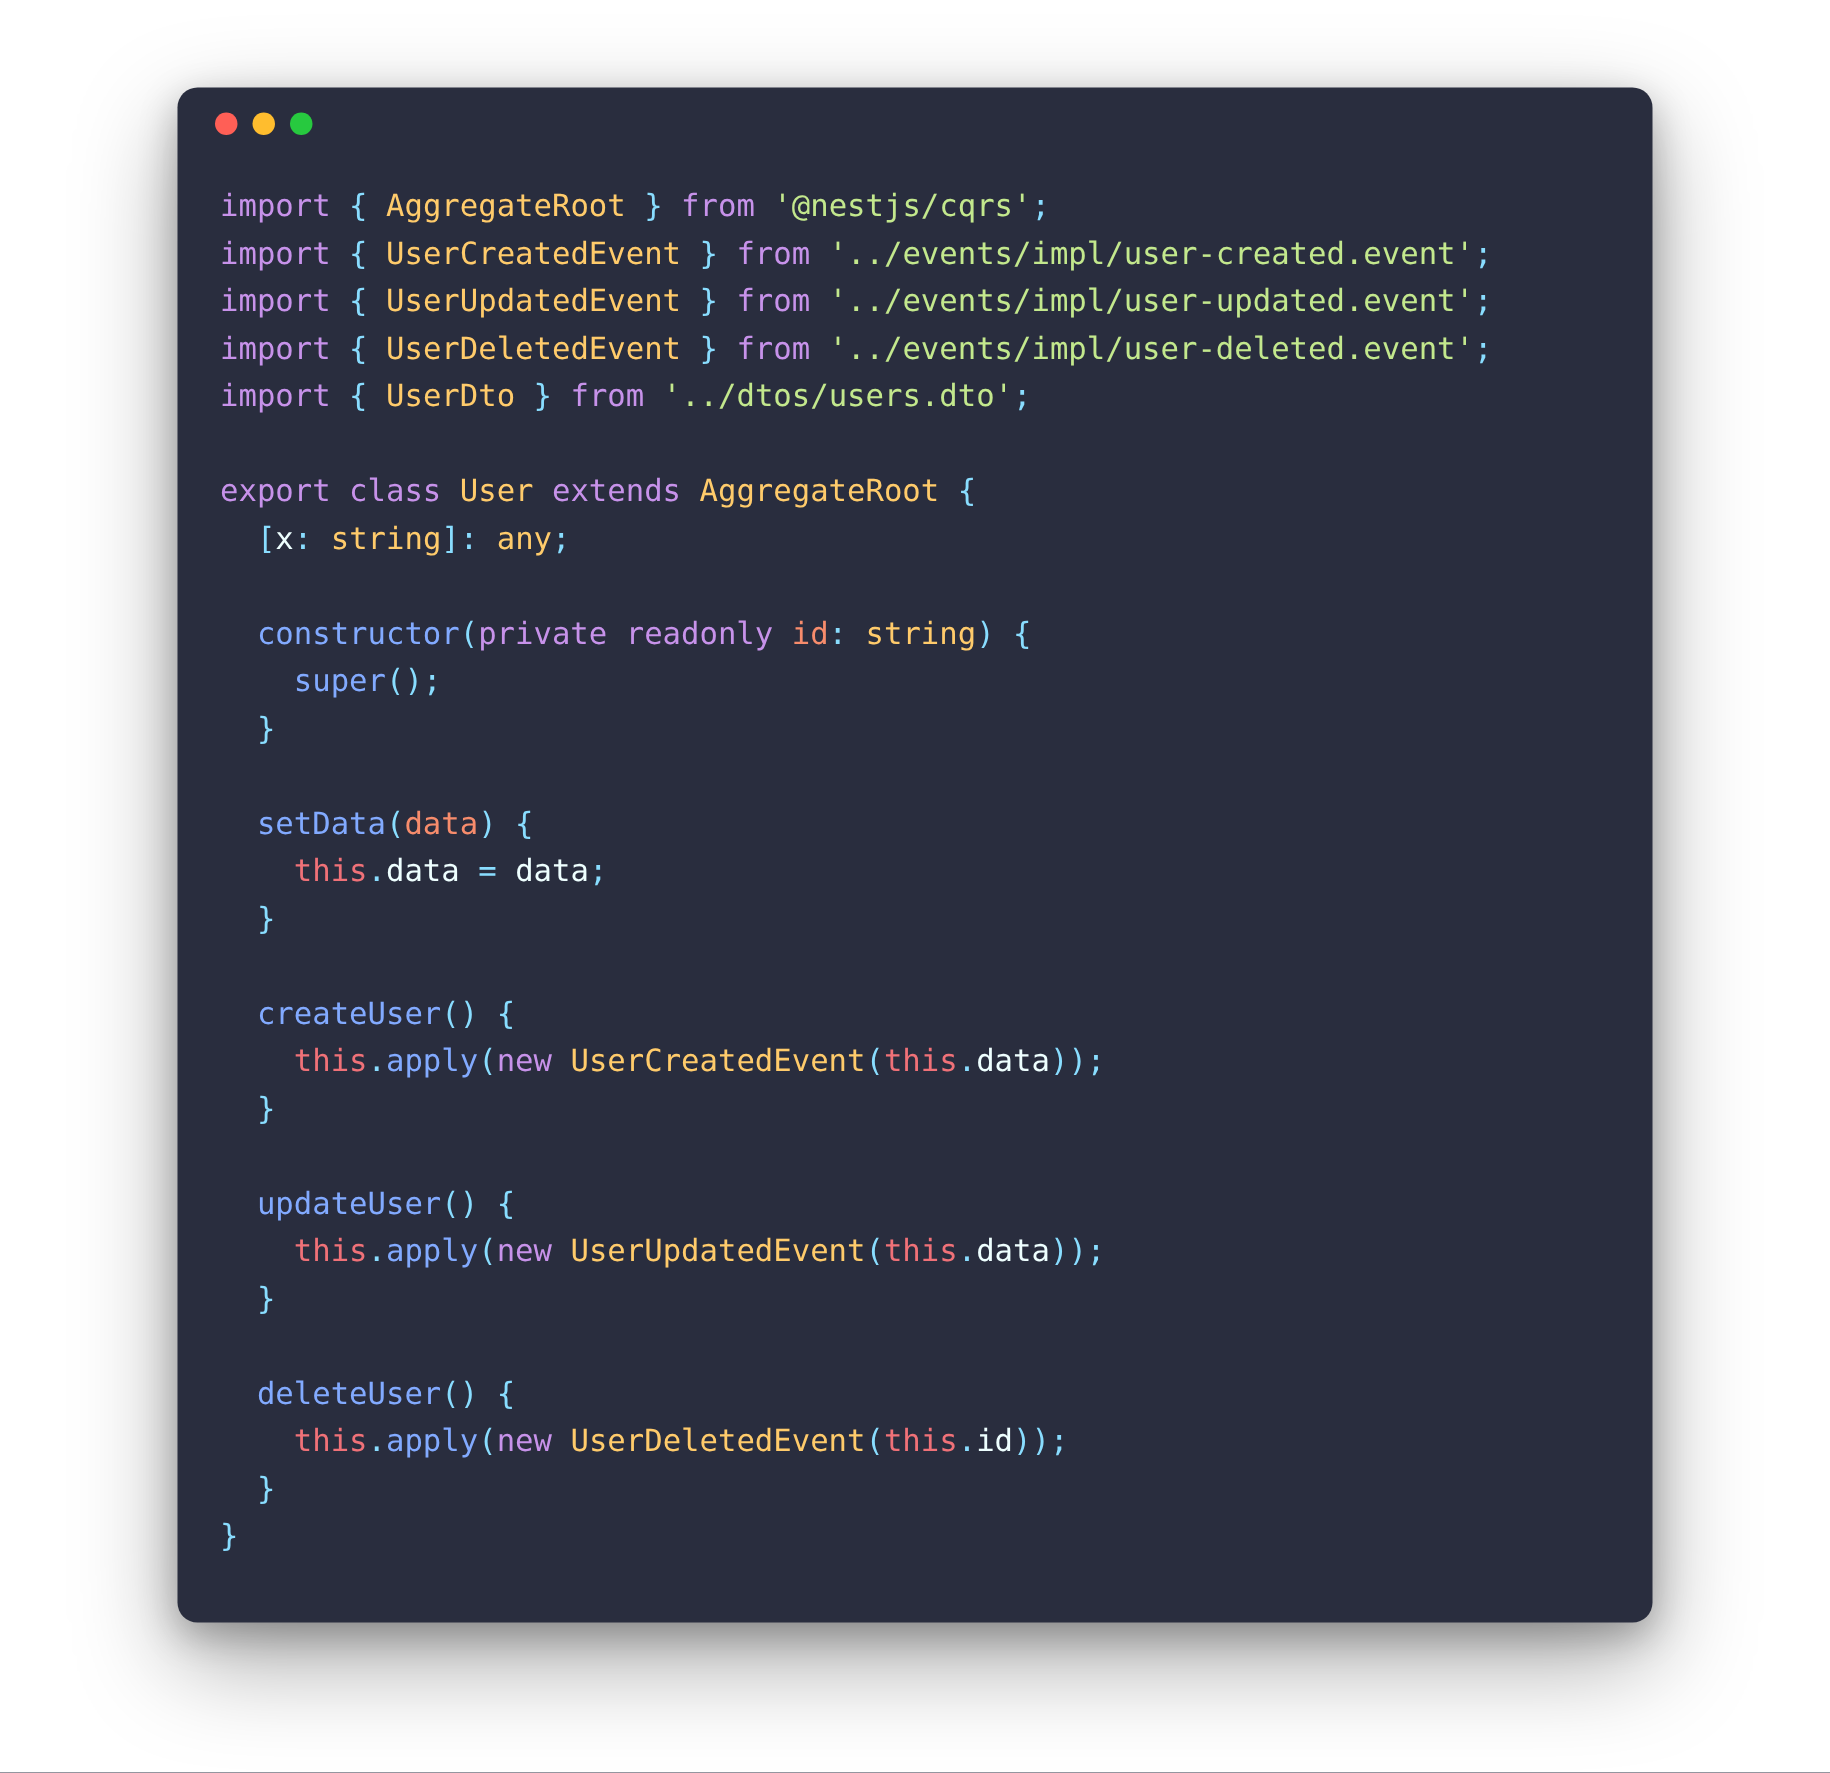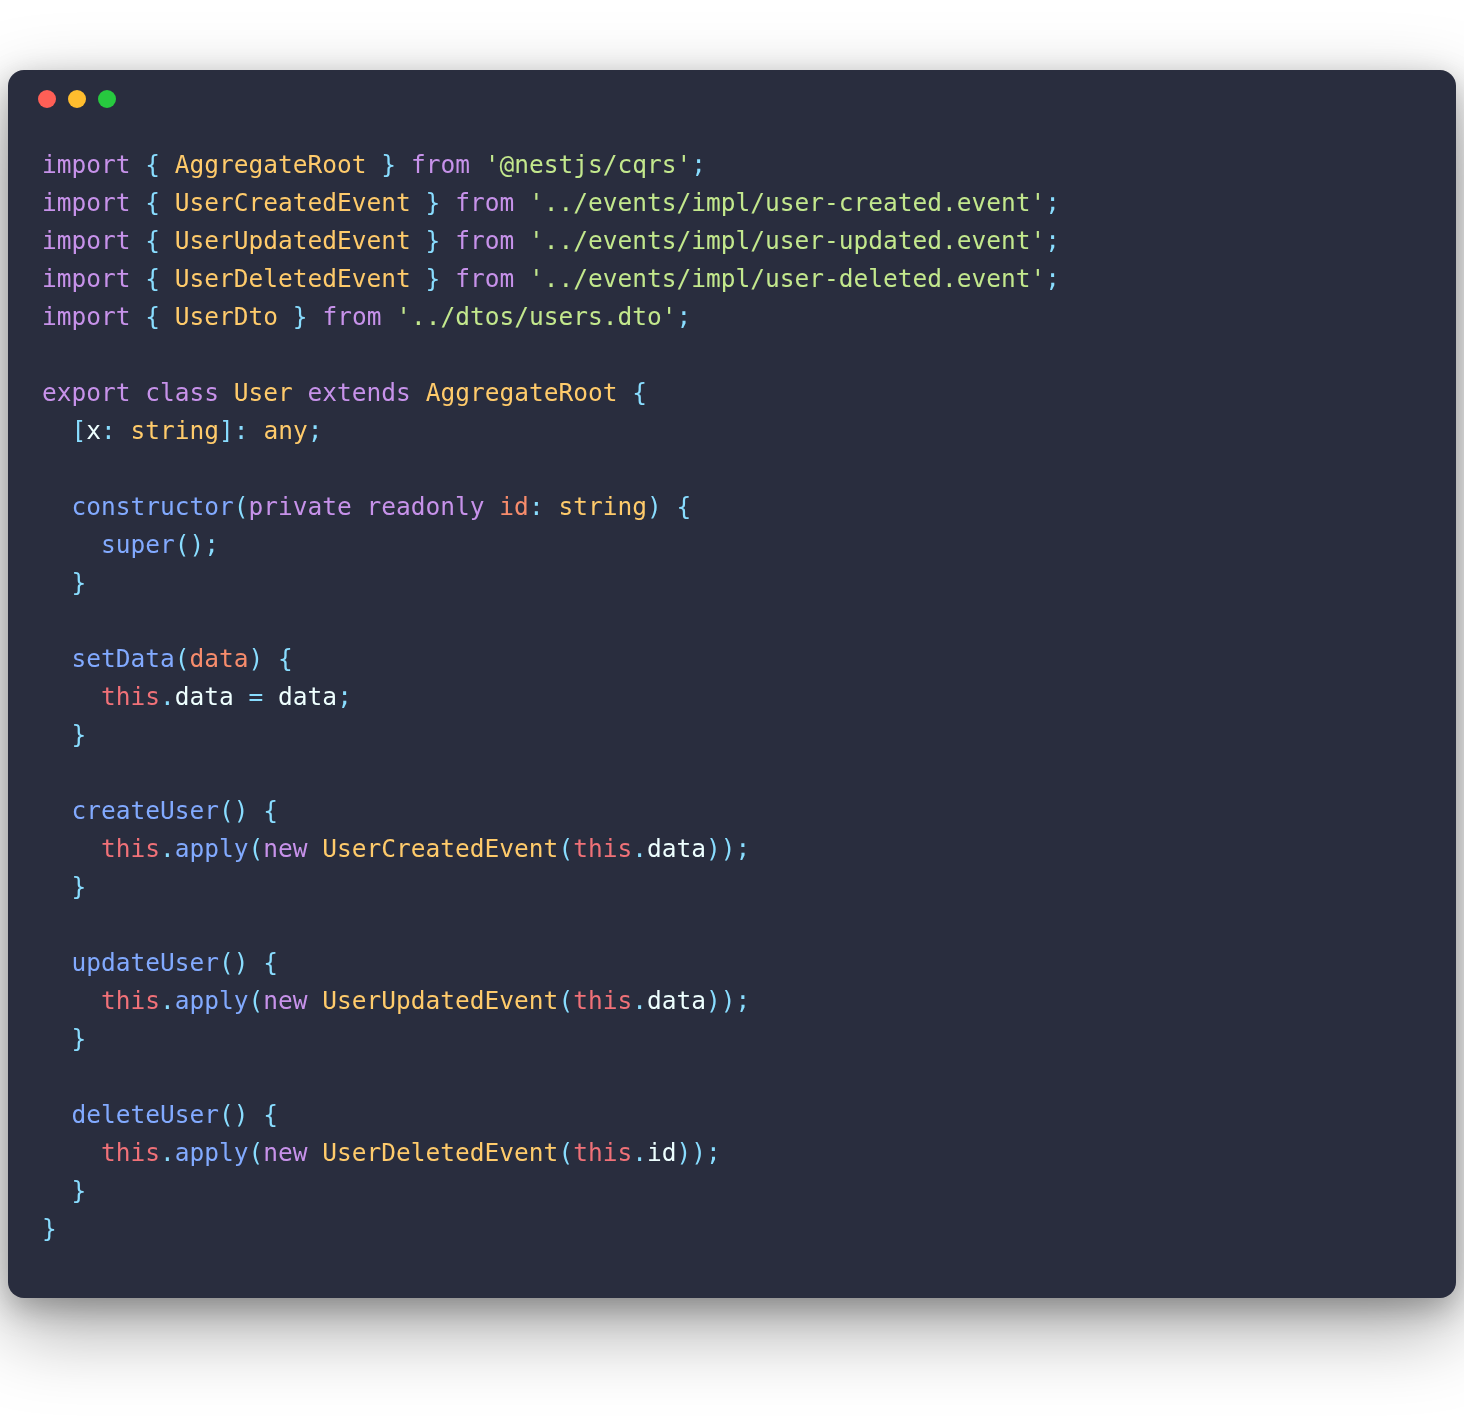--- a/index.html
+++ b/index.html
@@ -14,21 +14,21 @@
   }
   .viewport {
     width: 100%;
     border-top: 2px solid #000;
     border-bottom: 2px solid #000;
     padding: 90px 0 140px 0;
     display: flex;
     justify-content: center;
   }
   .window {
-    width: 1448px;
+    width: 1180px;
     background: #292d3e;
     border-radius: 16px;
     box-shadow: 0 30px 80px rgba(0,0,0,0.35), 0 10px 30px rgba(0,0,0,0.25);
     overflow: hidden;
   }
   .titlebar {
     height: 58px;
     display: flex;
     align-items: center;
     padding-left: 30px;

